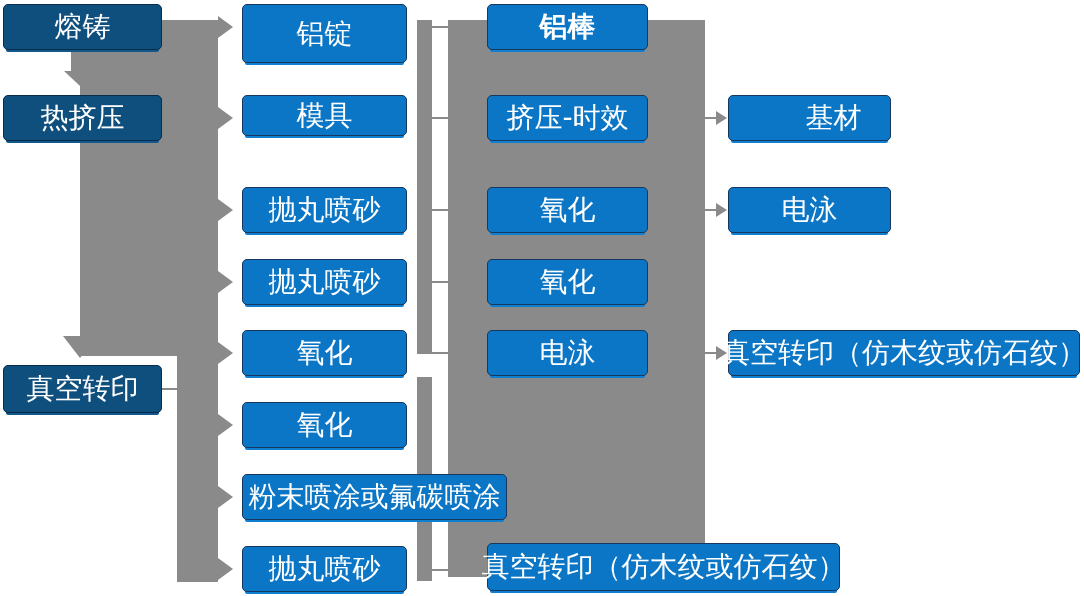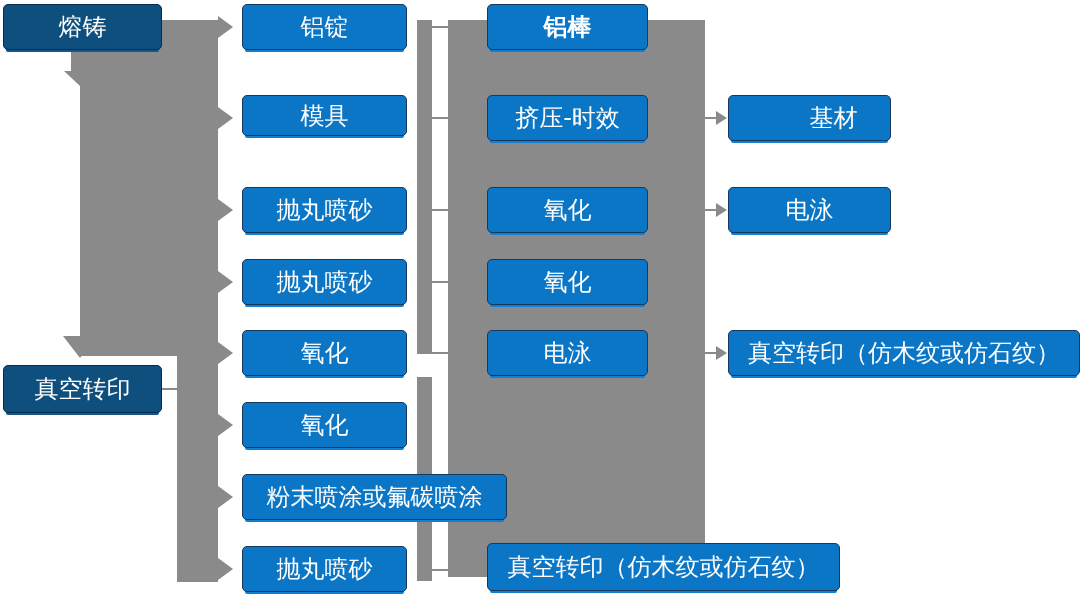--- a/index.html
+++ b/index.html
@@ -1,19 +1,19 @@
 <!DOCTYPE html>
 <html><head>
 <meta charset="utf-8">
 <style>
   html,body{margin:0;padding:0;background:#ffffff;font-family:"DejaVu Sans","Liberation Sans",sans-serif;}
   .stage{position:relative;overflow:hidden;background:#ffffff;}
   .node{
     position:absolute;display:flex;align-items:center;justify-content:center;
-    border-radius:5px;color:#ffffff;font-size:24px;line-height:1;z-index:2;
+    border-radius:5px;color:#ffffff;font-size:28px;line-height:1;z-index:2;
     box-sizing:border-box;white-space:nowrap;
   }
   .node-blue{background:#0b76c5;border:1.5px solid #17375e;box-shadow:0 5px 0 -3px #0f7fd2;}
   .node-navy{background:#0e4f7e;border:1.5px solid #0a2c4c;box-shadow:0 5px 0 -3px #12588a;}
   .block{position:absolute;background:#8a8a8a;z-index:1;}
   .cline{position:absolute;background:#8a8a8a;height:2px;z-index:1;}
   .arrow{position:absolute;width:0;height:0;z-index:1;}
   .arrow-right-lg{border-top:11px solid transparent;border-bottom:11px solid transparent;border-left:15px solid #8a8a8a;}
   .arrow-right-sm{border-top:7px solid transparent;border-bottom:7px solid transparent;border-left:11px solid #8a8a8a;}
   .arrow-down-md{border-left:16px solid transparent;border-right:16px solid transparent;border-top:15px solid #8a8a8a;}
@@ -46,22 +46,23 @@
     <div class="arrow arrow-right-lg" style="left: 218px; top: 342px;"></div>
     <div class="arrow arrow-right-lg" style="left: 218px; top: 414px;"></div>
     <div class="arrow arrow-right-lg" style="left: 218px; top: 486px;"></div>
     <div class="arrow arrow-right-lg" style="left: 218px; top: 558px;"></div>
     <div class="arrow arrow-right-sm" style="left: 716px; top: 111px;"></div>
     <div class="arrow arrow-right-sm" style="left: 716px; top: 203px;"></div>
     <div class="arrow arrow-right-sm" style="left: 716px; top: 346px;"></div>
     <div class="arrow arrow-down-md" style="left: 64px; top: 71px;"></div>
     <div class="arrow arrow-down-lg" style="left: 63px; top: 336px;"></div>
     <div class="node node-navy" style="left: 3px; top: 4px; width: 159px; height: 46px;">熔铸</div>
+    <div class="node node-navy" style="left: 3px; top: 95px; width: 159px; height: 46px;">热挤压</div>
     <div class="node node-navy" style="left: 3px; top: 365px; width: 159px; height: 48px;">真空转印</div>
-    <div class="node node-blue" style="left: 242px; top: 4px; width: 165px; height: 46px; text-align: right;">铝锭</div>
+    <div class="node node-blue" style="left: 242px; top: 4px; width: 165px; height: 59px; text-align: right;">铝锭</div>
     <div class="node node-blue" style="left: 242px; top: 95px; width: 165px; height: 41px;">模具</div>
     <div class="node node-blue" style="left: 242px; top: 187px; width: 165px; height: 46px;">抛丸喷砂</div>
     <div class="node node-blue" style="left: 242px; top: 259px; width: 165px; height: 46px;">抛丸喷砂</div>
     <div class="node node-blue" style="left: 242px; top: 330px; width: 165px; height: 46px;">氧化</div>
     <div class="node node-blue" style="left: 242px; top: 402px; width: 165px; height: 46px;">氧化</div>
     <div class="node node-blue" style="left: 242px; top: 474px; width: 265px; height: 46px;">粉末喷涂或氟碳喷涂</div>
     <div class="node node-blue" style="left: 242px; top: 546px; width: 165px; height: 46px;">抛丸喷砂</div>
     <div class="node node-blue" style="left: 487px; top: 4px; width: 161px; height: 46px; font-weight: bold;">铝棒</div>
     <div class="node node-blue" style="left: 487px; top: 95px; width: 161px; height: 46px;">挤压-时效</div>
     <div class="node node-blue" style="left: 487px; top: 187px; width: 161px; height: 46px;">氧化</div>

